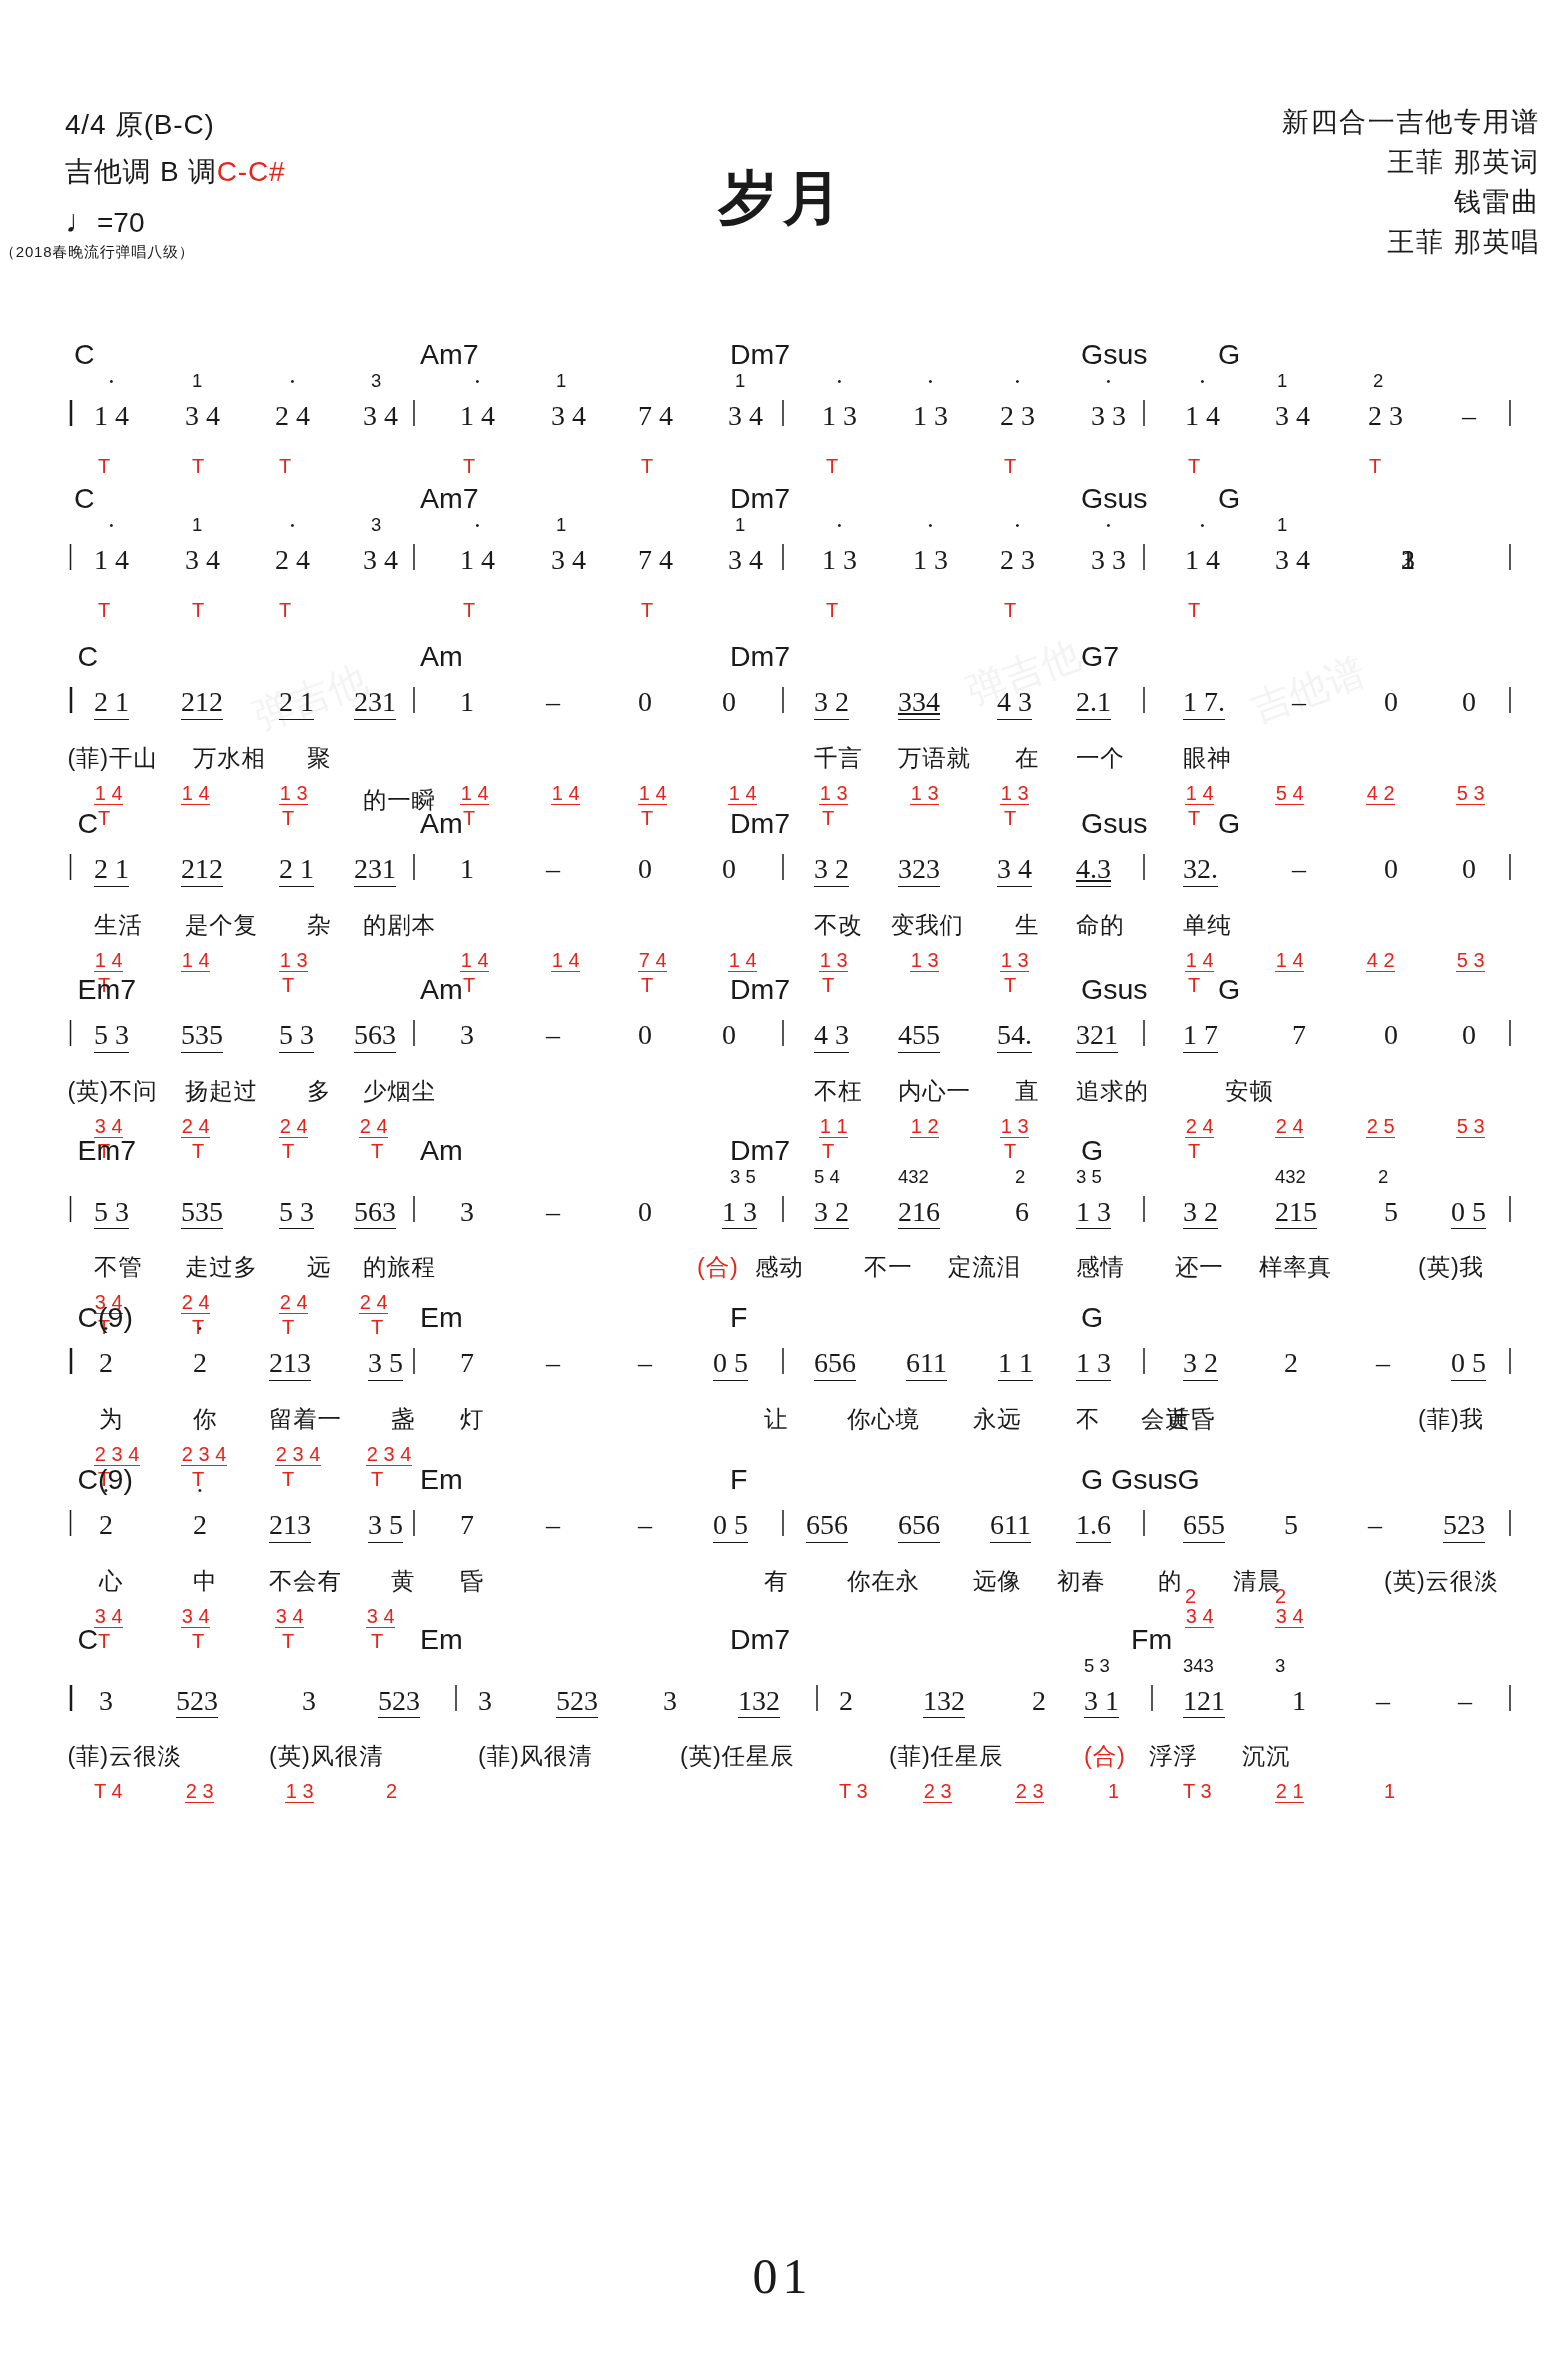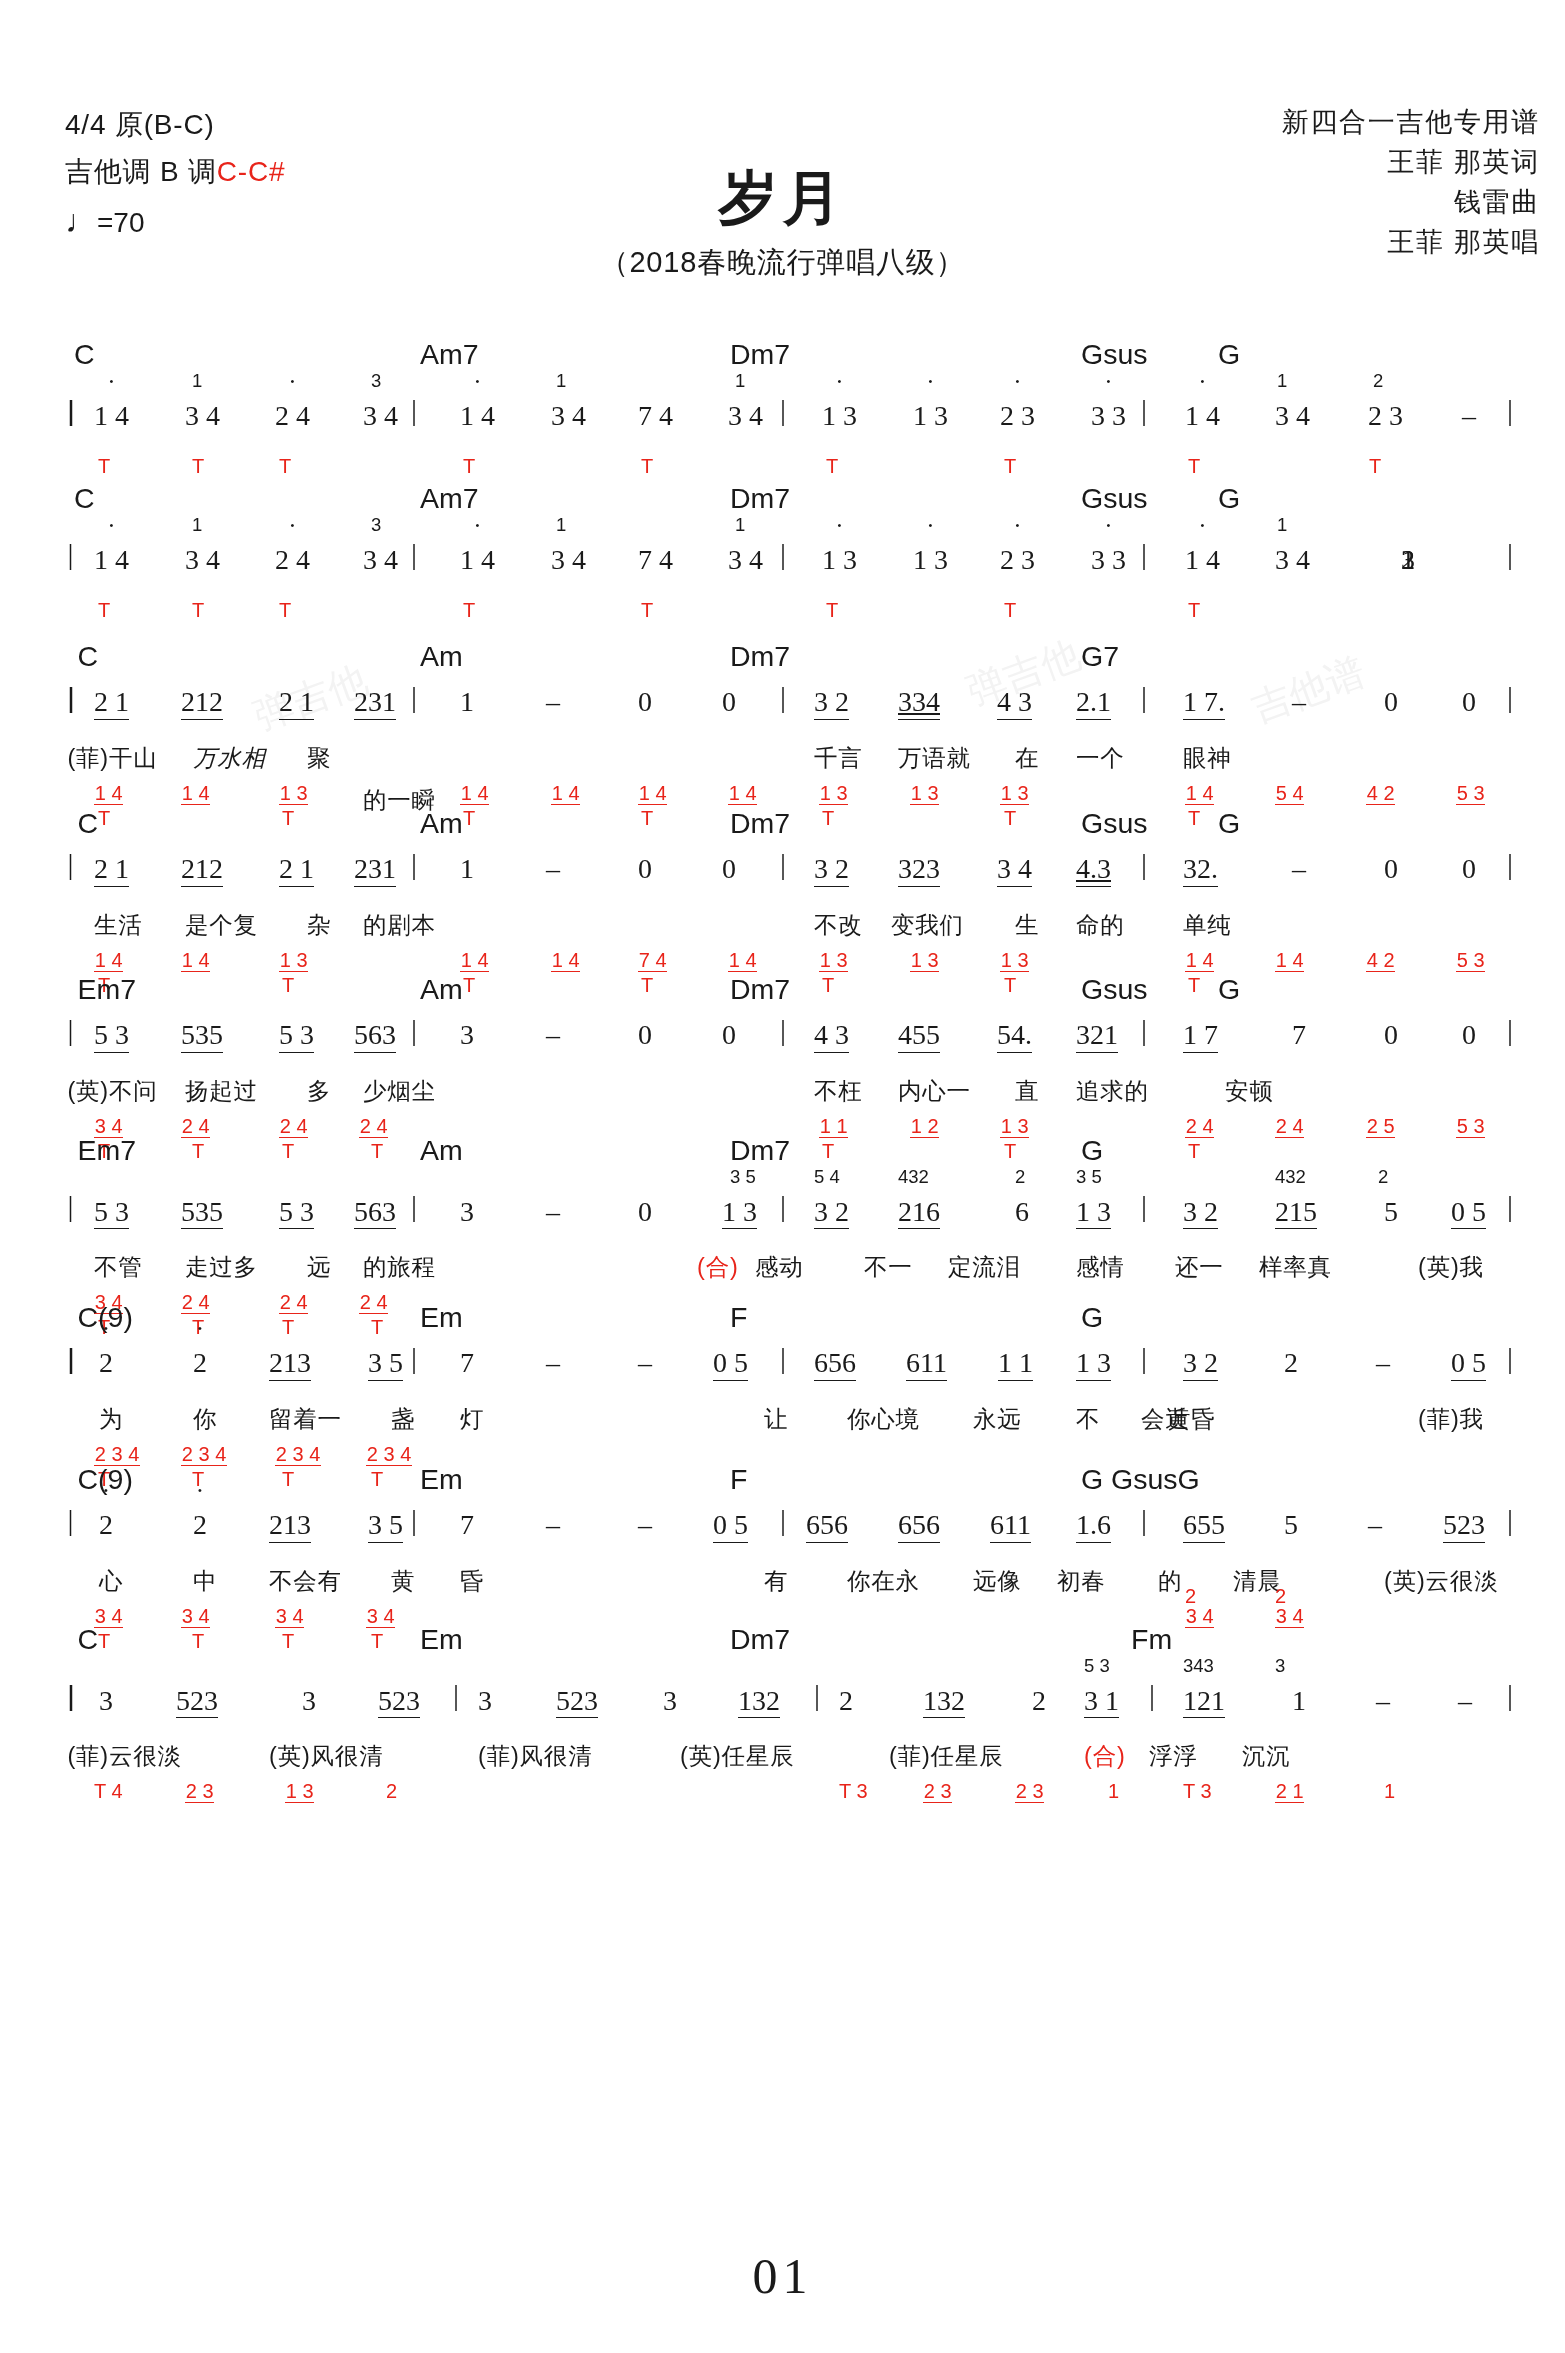--- a/index.html
+++ b/index.html
@@ -25,22 +25,22 @@
   .tempo{font-size:28px;line-height:47px;margin-top:3.4px;white-space:nowrap;}
   .tempo .note{font-size:32px;}
   .hdr-right{position:absolute;right:25px;top:102px;text-align:right;}
   .hdr-right div{font-size:27px;line-height:40px;letter-spacing:1.7px;white-space:nowrap;}
   .title{
     position:absolute;left:0;right:0;top:159px;text-align:center;
     font-size:59px;font-weight:bold;letter-spacing:5px;
     font-family:"DejaVu Sans",sans-serif;
   }
   .subtitle{
-    position:absolute;left:0;right:0;top:243px;text-align:center;
-    font-size:29px;letter-spacing:0.8px;
+    position:absolute;left:0;right:0;top:243px;
+    font-size:15px;letter-spacing:0.8px;
   }
   .sys-wrap{position:absolute;left:59px;top:0;width:1460px;}
 
   .chordrow{position:relative;height:35px;}
   .chord{
     position:absolute;bottom:0;
     font-size:28.5px;font-weight:500;letter-spacing:0px;
     font-family:"Liberation Sans",sans-serif;
     white-space:nowrap;
   }
@@ -242,21 +242,21 @@
           <div class="nt ul" style="left: 839px; top: 6.7px; text-decoration: underline;">334</div>
           <div class="nt ul" style="left: 938px; top: 6.7px;">4 3</div>
           <div class="nt ul" style="left: 1017px; top: 6.7px;">2.1</div>
           <div class="nt ul" style="left: 1124px; top: 6.7px;">1 7.</div>
           <div class="nt" style="left: 1233px; top: 6.7px;">–</div>
           <div class="nt" style="left: 1325px; top: 6.7px;">0</div>
           <div class="nt" style="left: 1403px; top: 6.7px;">0</div>
         </div>
         <div class="lyricrow">
           <div class="ly" style="left: 8.4px;">(菲)干山</div>
-          <div class="ly" style="left: 134px; font-style: italic;">万水相</div>
+          <div class="ly" style="left: 134px;">万水相</div>
           <div class="ly" style="left: 248px;">聚</div>
           <div class="ly" style="left: 304px; margin-top: 42px;">的一瞬</div>
           <div class="ly" style="left: 755px;">千言</div>
           <div class="ly" style="left: 839px; font-family: Liberation Mono, monospace;">万语就</div>
           <div class="ly" style="left: 956px;">在</div>
           <div class="ly" style="left: 1017px;">一个</div>
           <div class="ly" style="left: 1124px;">眼神</div>
         </div>
         <div class="tabrow">
           <div class="tb" style="left: 35px; top: 0px;"><span class="u">1 4</span></div>

